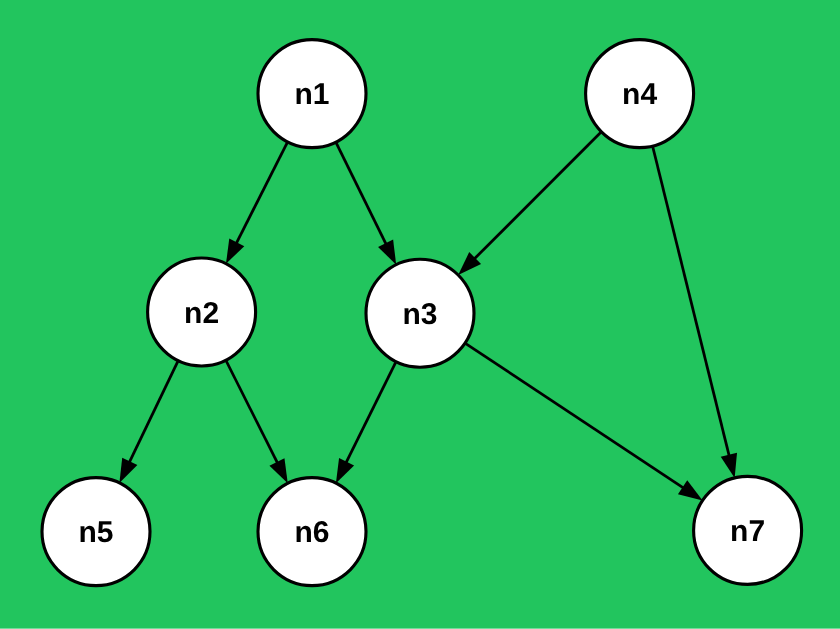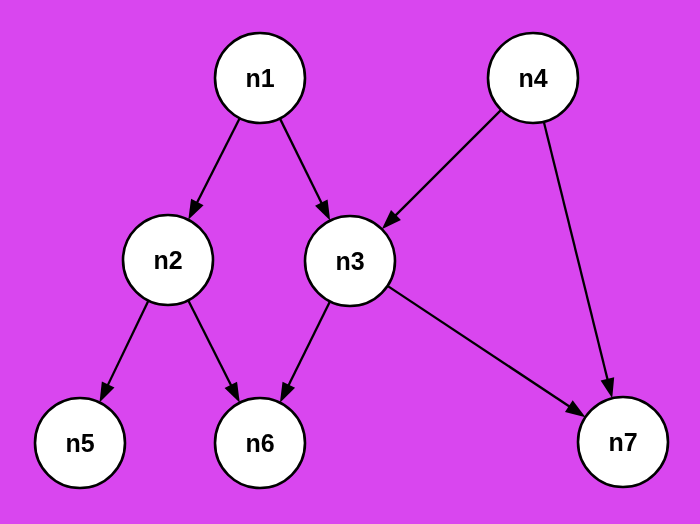--- a/index.html
+++ b/index.html
@@ -5,21 +5,21 @@
   html, body {
     margin: 0;
     padding: 0;
     background: #ffffff;
     font-family: "Liberation Sans", sans-serif;
   }
   #stage {
     position: relative;
     width: 700px;
     height: 524px;
-    background: #d946ef;
+    background: #22c55e;
     overflow: hidden;
   }
   svg { display: block; }
   .node-label {
     font-family: "Liberation Sans", "DejaVu Sans", sans-serif;
     font-size: 25px;
     font-weight: bold;
     fill: #000000;
     text-anchor: middle;
     user-select: none;

